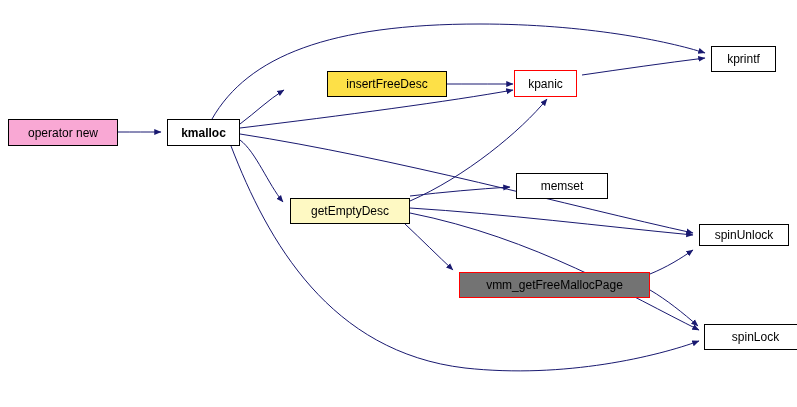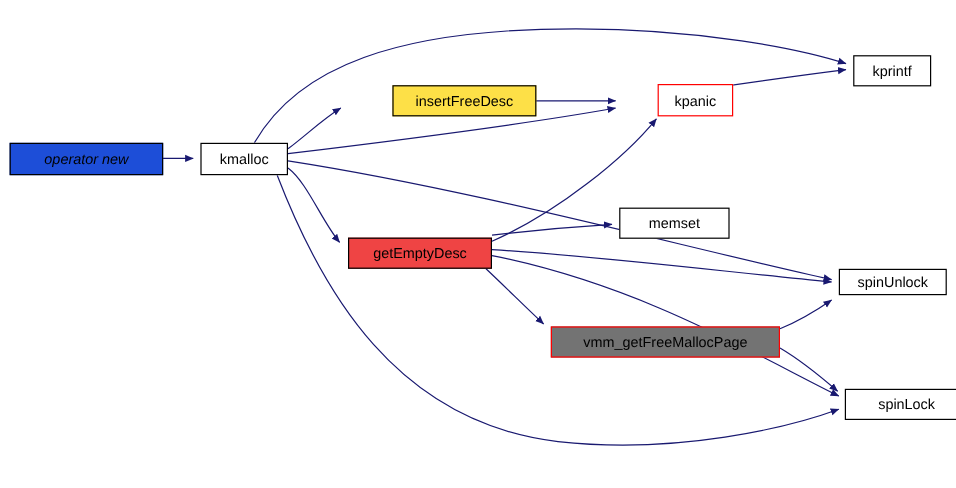--- a/index.html
+++ b/index.html
@@ -48,24 +48,24 @@
       <path d="M582,75 C623,69 665,63 705,58" fill="none" stroke="#191970" stroke-width="1" marker-end="url(#arrow)"></path>
       <path d="M410,201 C465,177 521,131 547,99" fill="none" stroke="#191970" stroke-width="1" marker-end="url(#arrow)"></path>
       <path d="M410,196 C444,192 478,189 510,187" fill="none" stroke="#191970" stroke-width="1" marker-end="url(#arrow)"></path>
       <path d="M405,224 C422,240 438,256 453,270" fill="none" stroke="#191970" stroke-width="1" marker-end="url(#arrow)"></path>
       <path d="M410,208 C505,214 600,226 693,235" fill="none" stroke="#191970" stroke-width="1" marker-end="url(#arrow)"></path>
       <path d="M410,213 C535,238 630,296 699,330" fill="none" stroke="#191970" stroke-width="1" marker-end="url(#arrow)"></path>
       <path d="M650,274 C667,267 680,259 693,250" fill="none" stroke="#191970" stroke-width="1" marker-end="url(#arrow)"></path>
       <path d="M650,290 C667,300 683,313 698,326" fill="none" stroke="#191970" stroke-width="1" marker-end="url(#arrow)"></path>
     </svg>
   <div id="node-layer">
-      <div class="node" style="left: 8px; top: 119px; width: 128px; height: 27px; background: #1d4ed8; border-color: rgb(0, 0, 0); font-style: italic;">operator new</div>
-      <div class="node" style="left: 167px; top: 119px; width: 73px; height: 27px; background: rgb(255, 255, 255); border-color: rgb(0, 0, 0);">kmalloc</div>
+      <div class="node" style="left: 8px; top: 119px; width: 110px; height: 27px; background: #f9a8d4; border-color: rgb(0, 0, 0);">operator new</div>
+      <div class="node" style="left: 167px; top: 119px; width: 73px; height: 27px; background: rgb(255, 255, 255); border-color: rgb(0, 0, 0); font-weight: bold;">kmalloc</div>
       <div class="node" style="left: 290px; top: 71px; width: 120px; height: 26px; background: #fde047; border-color: rgb(0, 0, 0); margin-left: 37px;">insertFreeDesc</div>
-      <div class="node" style="left: 548px; top: 70px; width: 63px; height: 27px; background: rgb(255, 255, 255); border-color: rgb(255, 0, 0);">kpanic</div>
+      <div class="node" style="left: 514px; top: 70px; width: 63px; height: 27px; background: rgb(255, 255, 255); border-color: rgb(255, 0, 0);">kpanic</div>
       <div class="node" style="left: 711px; top: 46px; width: 65px; height: 26px; background: rgb(255, 255, 255); border-color: rgb(0, 0, 0);">kprintf</div>
       <div class="node" style="left: 516px; top: 173px; width: 92px; height: 26px; background: rgb(255, 255, 255); border-color: rgb(0, 0, 0);">memset</div>
-      <div class="node" style="left: 290px; top: 198px; width: 120px; height: 26px; background: #ef4444; border-color: rgb(0, 0, 0);">getEmptyDesc</div>
+      <div class="node" style="left: 290px; top: 198px; width: 120px; height: 26px; background: #fef9c3; border-color: rgb(0, 0, 0);">getEmptyDesc</div>
       <div class="node" style="left: 699px; top: 224px; width: 90px; height: 22px; background: rgb(255, 255, 255); border-color: rgb(0, 0, 0);">spinUnlock</div>
       <div class="node" style="left: 459px; top: 272px; width: 191px; height: 26px; background: #737373; border-color: rgb(255, 0, 0);">vmm_getFreeMallocPage</div>
       <div class="node" style="left: 704px; top: 324px; width: 103px; height: 26px; background: rgb(255, 255, 255); border-color: rgb(0, 0, 0);">spinLock</div>
     </div>
 </div>
 
 </body></html>

